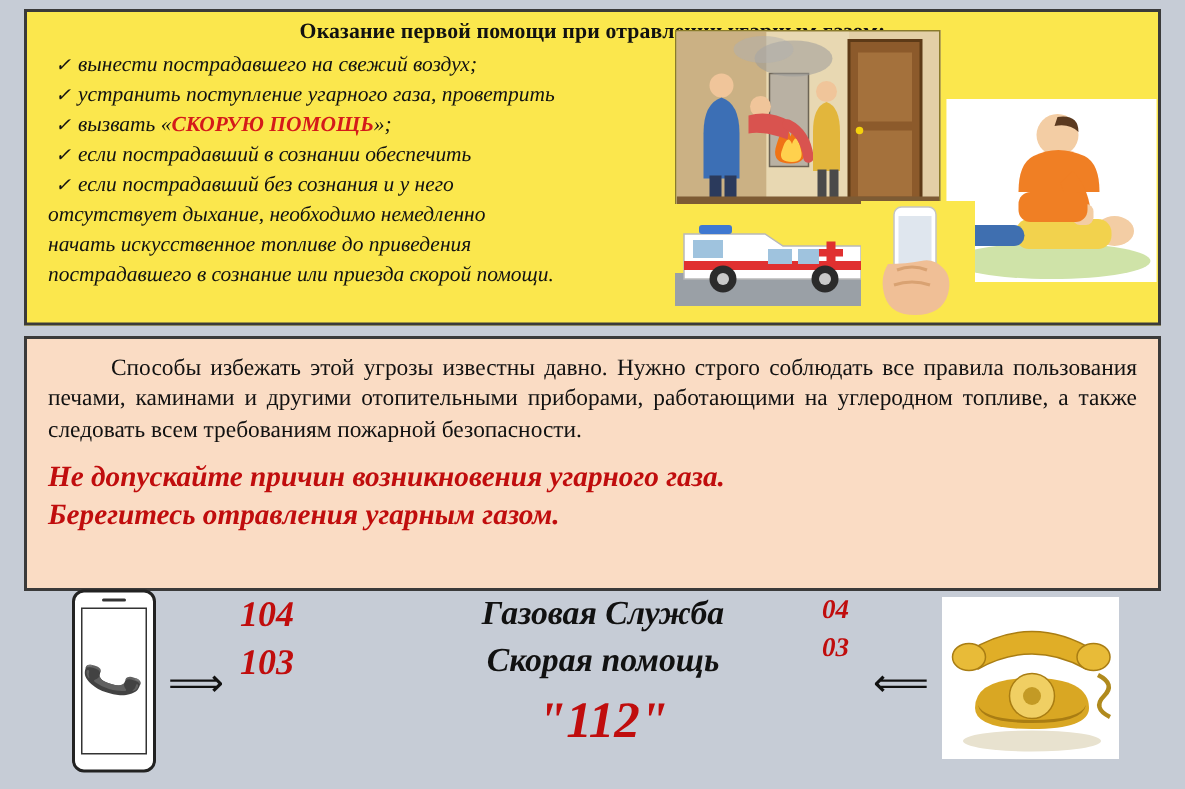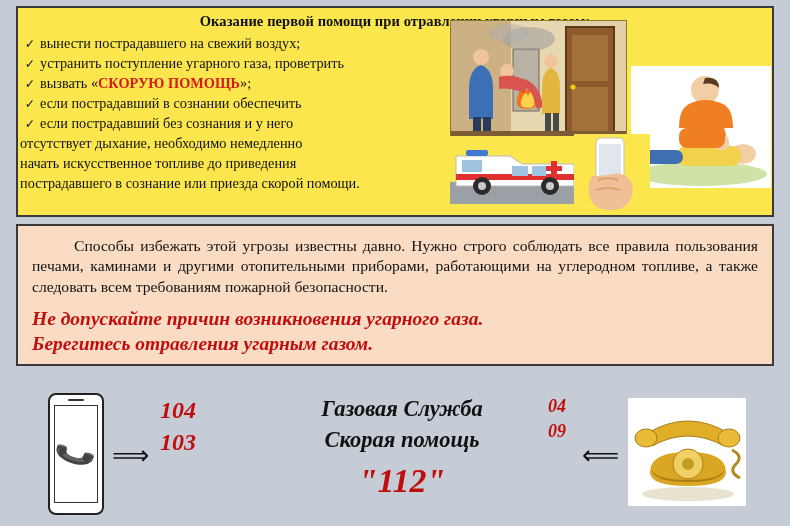--- a/index.html
+++ b/index.html
@@ -29,26 +29,27 @@
   .panel-top-title {
     text-align: center;
     font-weight: bold;
     font-size: 14.5px;
     color: #111;
     margin-top: 5px;
     letter-spacing: 0.1px;
   }
   .top-text {
     position: absolute;
-    left: 2px;
+    left: 14px;
     top: 26px;
     width: 415px;
     font-size: 14.3px;
     line-height: 1.33;
     color: #111;
+    font-style: italic;
   }
   .top-text .li {
     position: relative;
     margin-bottom: 1px;
   }
   .top-text .li .check {
     display: inline-block;
     width: 20px;
     text-align: center;
     font-size: 12.5px;
@@ -97,21 +98,21 @@
     overflow: hidden;
     background: #fbe74d;
   }
 
   
   .panel-mid {
     position: absolute;
     left: 16px;
     top: 224px;
     width: 758px;
-    height: 142px;
+    height: 170px;
     background: #fadcc4;
     border: 2px solid #3a3a3a;
     box-sizing: border-box;
     padding: 10px 14px 0 14px;
   }
   .mid-par {
     font-size: 15.6px;
     line-height: 1.30;
     color: #111;
     text-align: justify;
@@ -410,21 +411,21 @@
     <div>103</div>
   </div>
 
   <div class="svc-col">
     <div>Газовая Служба</div>
     <div>Скорая помощь</div>
   </div>
 
   <div class="num-col-right">
     <div>04</div>
-    <div>09</div>
+    <div>03</div>
   </div>
 
   <div class="big-112">"112"</div>
 
   <div class="arrow-left">⟸</div>
 
   <div class="img-telephone">
     <svg width="118" height="108" viewBox="0 0 118 108" aria-hidden="true">
       <rect x="0" y="0" width="118" height="108" fill="#ffffff"></rect>
       <ellipse cx="60" cy="96" rx="46" ry="7" fill="#e8e2cf"></ellipse>

